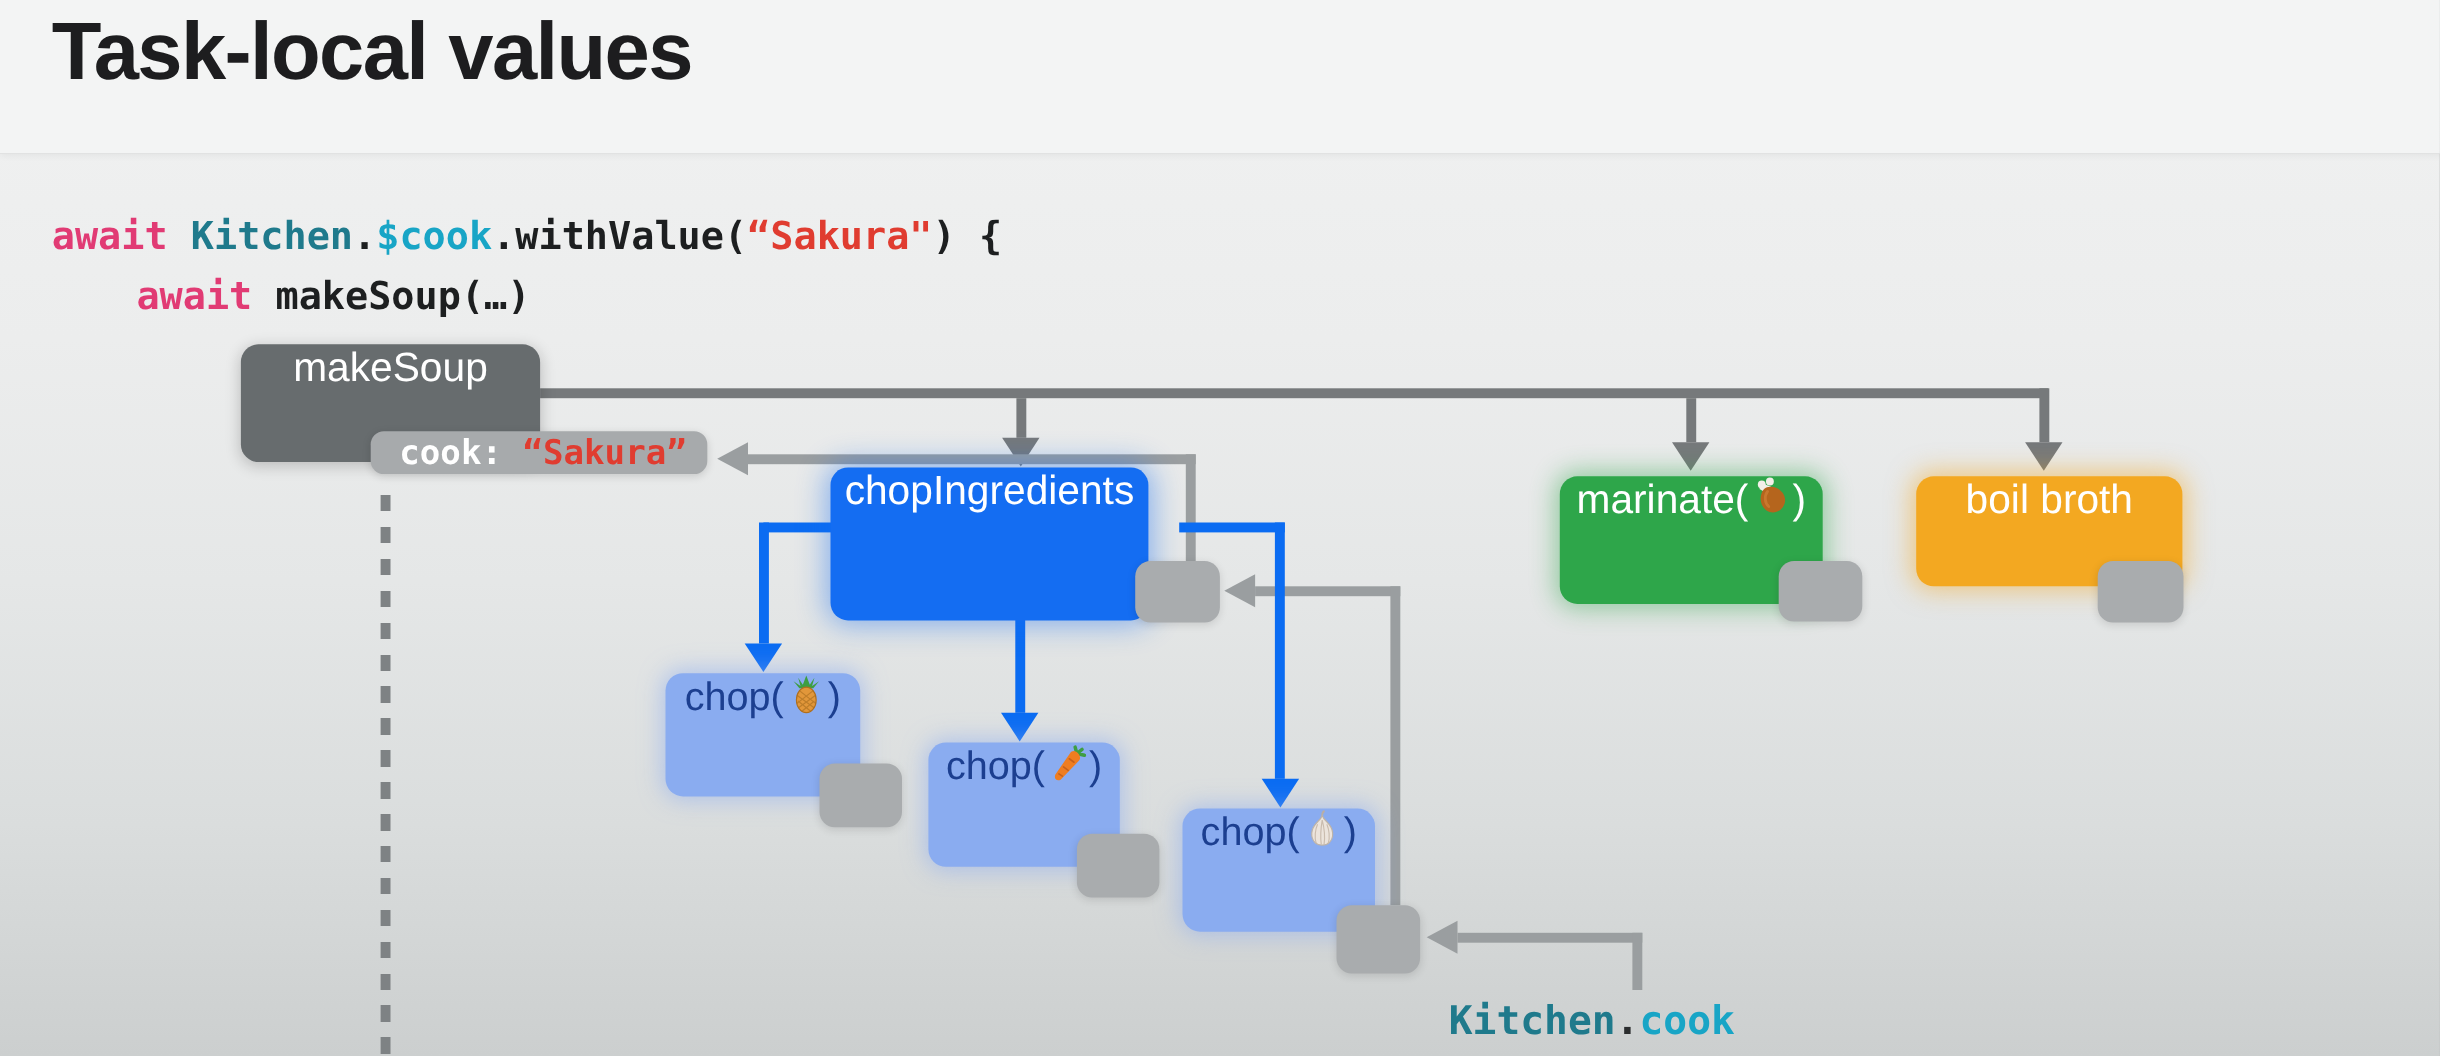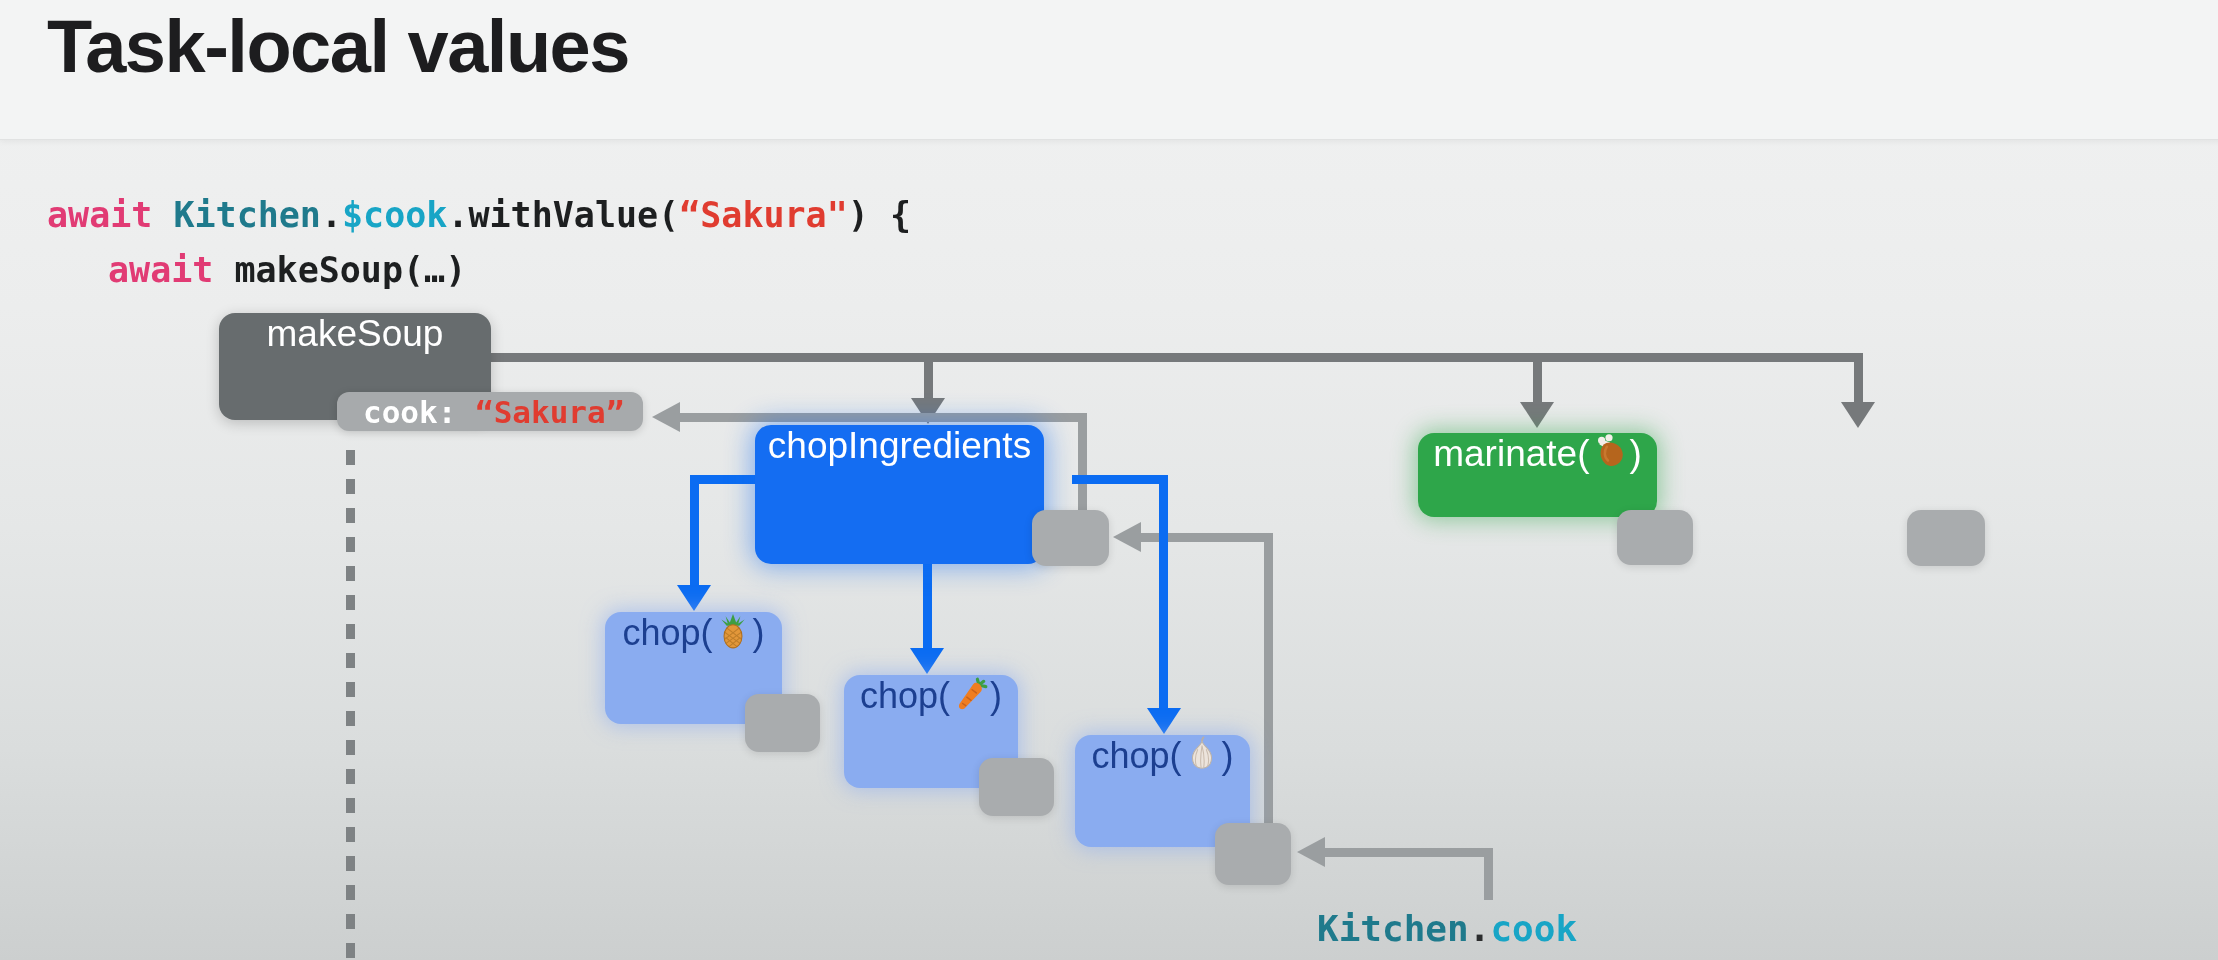--- a/index.html
+++ b/index.html
@@ -17,21 +17,21 @@
     background:linear-gradient(180deg,#f1f2f2 0%,#eceded 32%,#e5e7e7 55%,#dadddd 78%,#cccfcf 100%);}
   .header-band{position:absolute;left:0;top:0;width:2218px;height:139px;
     background:var(--background-top);border-bottom:1px solid rgba(0,0,0,0.07);
     box-shadow:0 2px 6px rgba(0,0,0,0.05);z-index:5;padding-left:36px;}
   .page-title{position:absolute;left:47px;top:4px;font-size:74px;font-weight:700;
     letter-spacing:-1.5px;color:var(--title);}
   
   .code{position:absolute;font-family:"DejaVu Sans Mono","Liberation Mono",monospace;
     font-size:35px;font-weight:700;white-space:pre;color:var(--code-plain);z-index:6;}
   .code-line-1{left:47px;top:195px;}
-  .code-line-2{left:108px;top:250px;}
+  .code-line-2{left:124px;top:250px;}
   .tk-kw{color:var(--code-keyword-pink);}
   .tk-type{color:var(--code-type-teal);}
   .tk-prop{color:var(--code-property-cyan);}
   .tk-str{color:var(--code-string-red);}
   .tk-pl{color:var(--code-plain);}
   
   .line{position:absolute;z-index:1;}
   .tree{background:var(--tree-line-gray);}
   .lookup{background:var(--lookup-line-gray);}
   .blue-line{background:#0b6cf2;}
@@ -145,28 +145,31 @@
 
   <div class="task-box box-child" style="left:1075px;top:735px;width:175px;height:112px;">
     <span>chop(</span><span class="emoji"><svg viewBox="0 0 36 36">
           <path d="M18 6 C18 3.5 19 2.5 20 2" stroke="#b9aea4" stroke-width="1.6" fill="none"></path>
           <path d="M18 6 C16.5 11 9.5 13 9 21 C8.6 28 13 31.5 18 31.5 C23 31.5 27.4 28 27 21 C26.5 13 19.5 11 18 6 Z" fill="#ece4dc" stroke="#bdb3a8" stroke-width="1"></path>
           <path d="M18 10 C17 16 16.2 24 17.2 31 M18 10 C19.6 16 20.6 24 19.6 31 M14 13.5 C12 18 11.2 25 12.8 30 M22 13.5 C24 18 24.8 25 23.2 30" stroke="#cabcae" stroke-width="1" fill="none"></path>
         </svg></span><span>)</span>
   </div>
   <div class="node-square" style="left:1215px;top:823px;width:76px;height:62px;"></div>
 
-  <div class="task-box box-green" style="left:1418px;top:433px;width:239px;height:84px;">
+  <div class="task-box box-green" style="left:1418px;top:433px;width:239px;height:116px;">
     <span>marinate(</span><span class="emoji"><svg viewBox="0 0 36 36">
           <circle cx="11" cy="7" r="3.4" fill="#f3efe9"></circle>
           <circle cx="18" cy="4.5" r="3.4" fill="#f3efe9"></circle>
           <path d="M11 6 L19 9 L16 15 L9 11 Z" fill="#f3efe9"></path>
           <path d="M13 11 C8.5 16 9 25 15 29.5 C21 33.5 29 30 30.8 23 C32.5 16 26.5 9.5 19.5 9 C16.5 8.8 14.8 9.4 13 11 Z" fill="#b5651d"></path>
           <path d="M16 13 C13 17 13.5 23 17 26" stroke="#d08036" stroke-width="2.4" stroke-linecap="round" fill="none" opacity="0.7"></path>
         </svg></span><span>)</span>
   </div>
   <div class="node-square" style="left:1617px;top:510px;width:76px;height:55px;"></div>
 
+  <div class="task-box box-amber" style="left:1742px;top:433px;width:242px;height:100px;">
+    <span>boil broth</span>
+  </div>
   <div class="node-square" style="left:1907px;top:510px;width:78px;height:56px;"></div>
 
   <div class="kitchen-cook"><span class="kc-ns">Kitchen</span><span class="kc-dot">.</span><span class="kc-member">cook</span></div>
 
 </div>
 
 </body></html>

